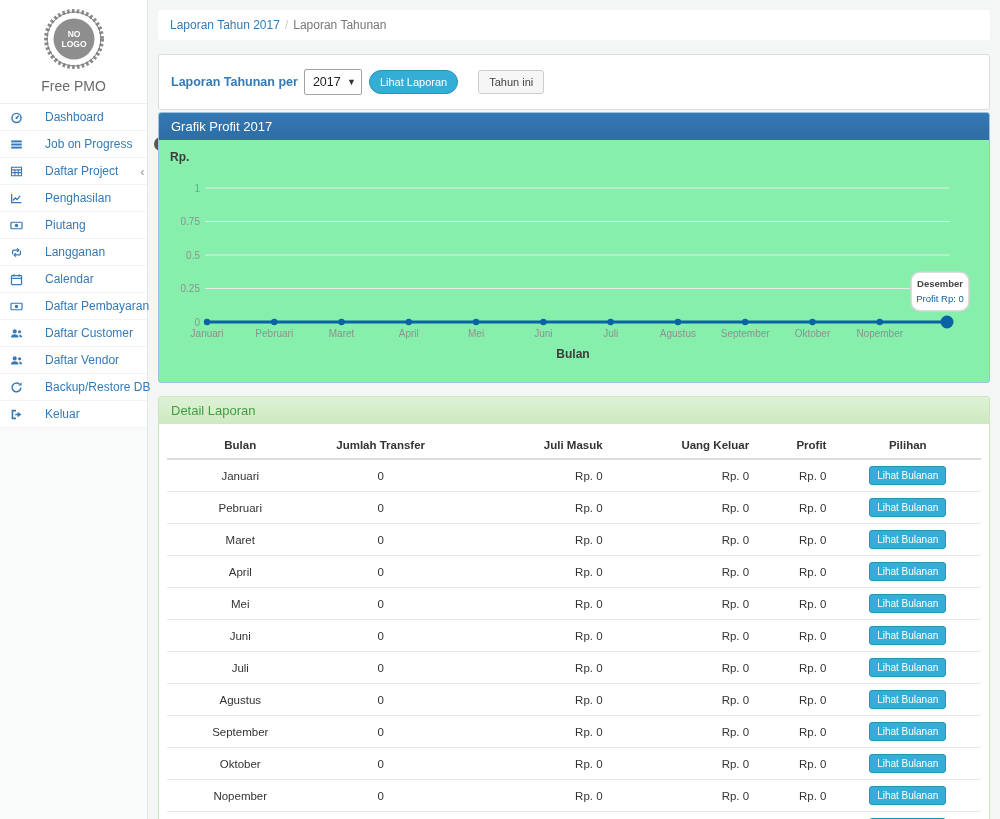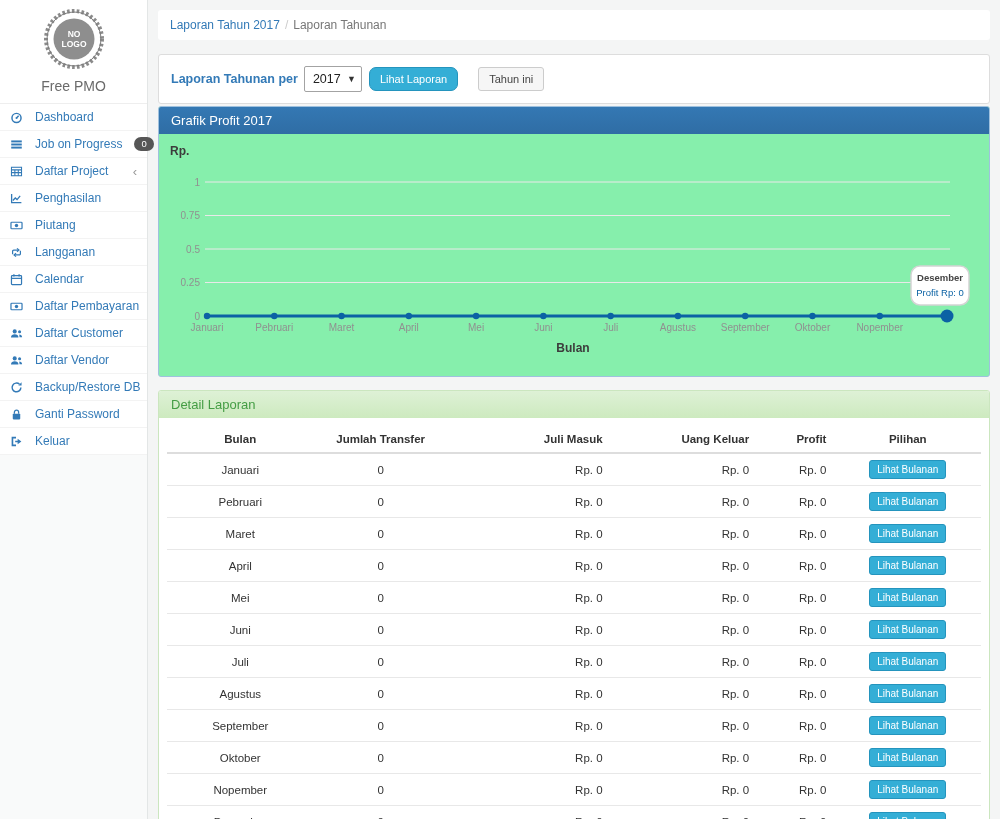--- a/index.html
+++ b/index.html
@@ -8,41 +8,41 @@
     font-family:"Liberation Sans",sans-serif;color:#333;
     overflow:hidden;position:relative;
   }
   .app{display:flex;min-height:783px;}
   
   .sidebar{width:148px;flex:none;background:#f9fafa;border-right:1px solid #e3e6e6;box-sizing:border-box;}
   .sidebar-top{background:#fff;}
   .logo-area{text-align:center;padding:8px 0 4px;text-decoration:underline;}
   .brand{color:#6a6a6a;font-size:14px;text-align:center;padding-bottom:9px;}
   .nav{border-top:1px solid #eee;}
-  .nav-item{display:flex;align-items:center;gap:12px;padding:6px 8px 6px 10px;
+  .nav-item{display:flex;align-items:center;gap:22px;padding:6px 8px 6px 10px;
     border-bottom:1px solid #f3f3f3;color:#337ab7;font-size:12px;cursor:pointer;background:#fff;}
   .nav-item .icon{width:13px;height:13px;flex:none;color:#337ab7;}
   .nav-item .icon svg{width:13px;height:13px;display:block;}
   .nav-label{white-space:nowrap;}
   .badge{margin-left:auto;background:#565656;color:#fff;border-radius:9px;font-size:9.5px;padding:2px 7px;line-height:1;}
   .chevron{margin-left:auto;color:#999;font-size:13px;line-height:1;margin-right:2px;}
   
   .main{flex:1;padding-top:10px;box-sizing:border-box;}
   .bc{background:#fff;border-radius:3px;margin:0 10px;padding:8px 12px;font-size:12px;color:#777;}
   .bc .bc-link{color:#337ab7;text-decoration:none;cursor:pointer;}
   .bc .sep{color:#ccc;margin:0 5px;}
   .filter-panel{margin:14px 10px 0;background:#fff;border:1px solid #ddd;border-radius:3px;
-    padding:5px 12px;display:flex;align-items:center;height:50px;box-sizing:border-box;}
+    padding:5px 12px;display:flex;align-items:center;height:56px;box-sizing:border-box;}
   .filter-label{color:#337ab7;font-weight:bold;font-size:12.5px;margin-right:6px;}
   .select{width:58px;height:26px;background:#fff;border:1px solid #a3a3a3;border-radius:2px;
     display:flex;align-items:center;justify-content:space-between;padding:0 5px 0 8px;
     font-size:12.5px;color:#222;box-sizing:border-box;cursor:pointer;}
   .select .caret{font-size:9px;color:#333;}
   .btn-cyan{background:#34aed6;border:1px solid #2494bd;color:#fff;font-size:11px;
-    padding:5px 10px;border-radius:7px;margin-left:7px;cursor:pointer;font-family:inherit;}
+    padding:5px 10px;border-radius:12px;margin-left:7px;cursor:pointer;font-family:inherit;}
   .btn-default{background:#f6f6f6;border:1px solid #ccc;color:#444;font-size:11px;
     padding:5px 10px;border-radius:3px;margin-left:20px;cursor:pointer;font-family:inherit;}
   
   .chart-panel{margin:2px 10px 0;border:1px solid #9fc1de;border-radius:3px;background:#86efac;}
   .chart-heading{background:linear-gradient(#3478b3,#2f6da5);color:#fff;font-size:13px;
     padding:6px 12px;border-radius:2px 2px 0 0;}
   .chart-body{padding:2px 0 2px 0;}
   
   .detail-panel{margin:13px 10px 0;border:1px solid #cbe6bf;border-radius:3px;background:#fff;}
   .detail-heading{background:linear-gradient(#def1d6,#cdeabf);color:#449d44;font-size:13px;
@@ -179,29 +179,20 @@
             <span class="nav-label">Daftar Vendor</span>
           </div>
           <div class="nav-item">
             <span class="icon">
               <svg viewBox="0 0 16 16">
                 <path d="M13.4 8A5.4 5.4 0 1 1 11.7 4" fill="none" stroke="currentColor" stroke-width="1.8"></path>
                 <path d="M14.2 1.6v4h-4z" fill="currentColor"></path>
               </svg>
             </span>
             <span class="nav-label">Backup/Restore DB</span>
-          </div>
-          <div class="nav-item">
-            <span class="icon">
-              <svg viewBox="0 0 16 16">
-                <rect x="3.4" y="7" width="9.2" height="7" rx="1" fill="currentColor"></rect>
-                <path d="M5.4 7V5.2a2.6 2.6 0 0 1 5.2 0V7" fill="none" stroke="currentColor" stroke-width="1.6"></path>
-              </svg>
-            </span>
-            <span class="nav-label">Ganti Password</span>
           </div>
           <div class="nav-item">
             <span class="icon">
               <svg viewBox="0 0 16 16" fill="currentColor">
                 <path d="M2 2.2h5.4v2H4v7.6h3.4v2H2z"></path>
                 <path d="M9.4 4.6L14 8l-4.6 3.4V9H6.4V7h3z"></path>
               </svg>
             </span>
             <span class="nav-label">Keluar</span>
           </div>

